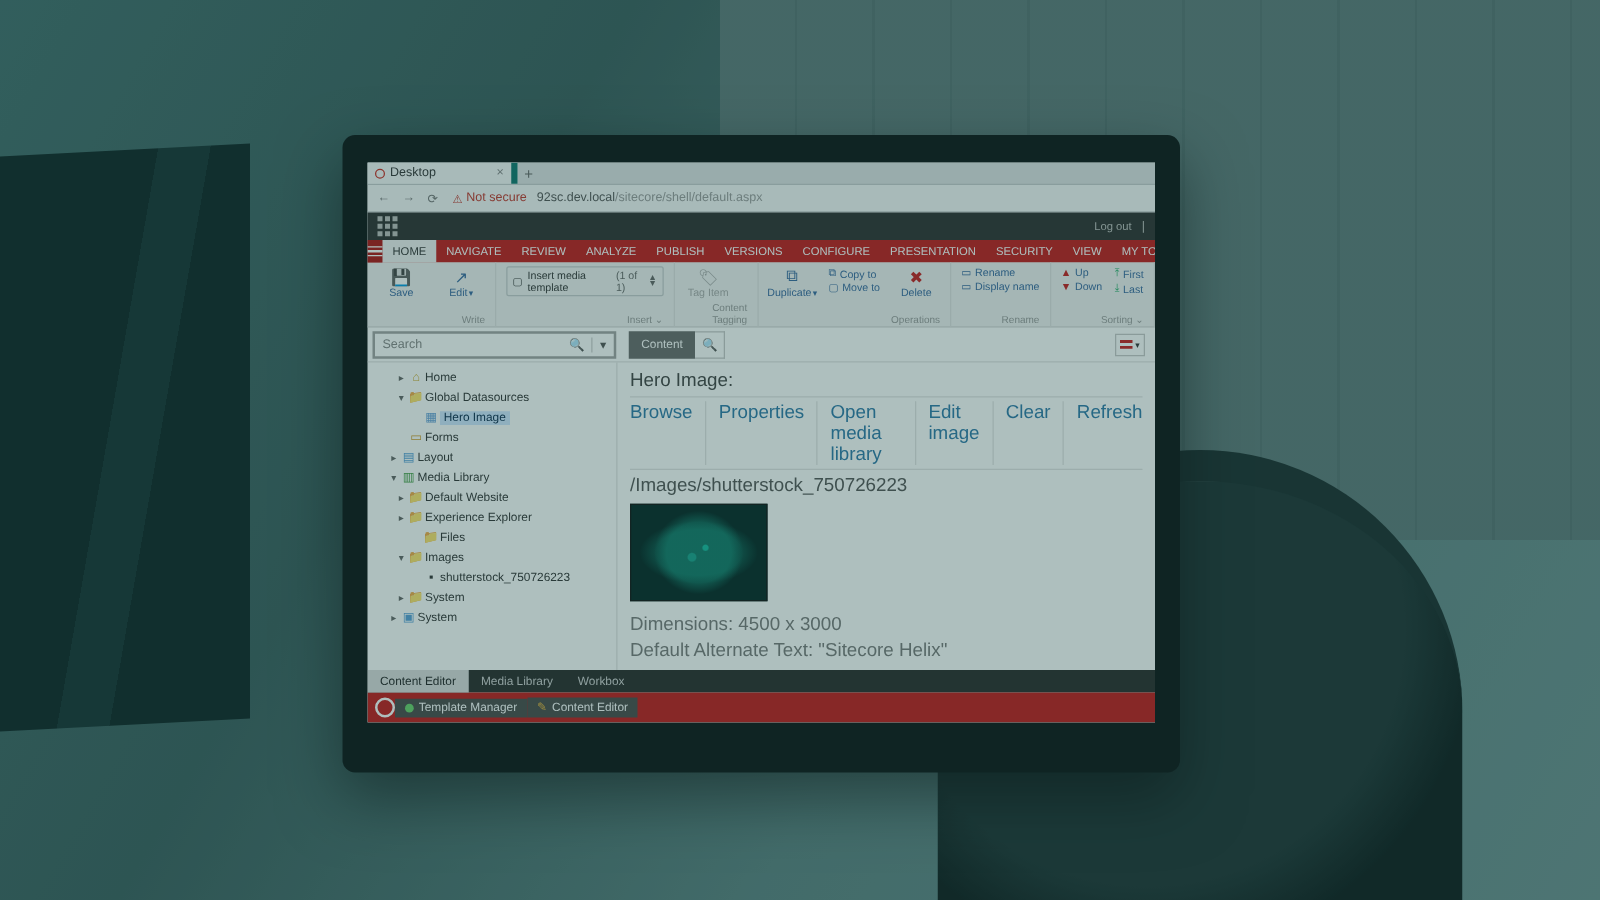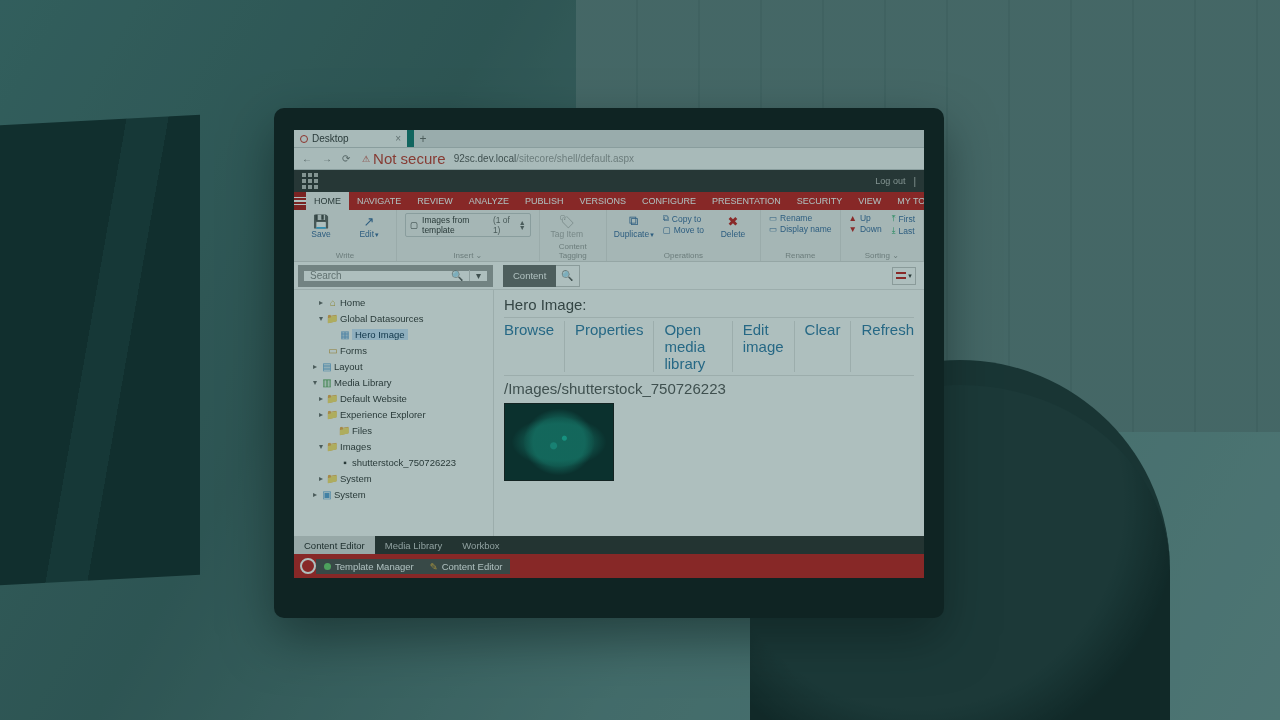--- a/index.html
+++ b/index.html
@@ -24,27 +24,27 @@
 .bg-left-monitor{ position:absolute; left:0; top:120px; width:200px; height:460px;
   background:linear-gradient(100deg,#0e2222 0 45%, #163030 45% 60%, #0e2222 60%); transform:skewY(-3deg); }
 
 
 .monitor { position:absolute; left:274px; top:108px; width:670px; height:510px;
   background:#0c1212; border-radius:10px; padding:22px 20px 40px 20px; box-shadow:0 20px 50px rgba(0,0,0,.5); }
 .screen { width:630px; height:448px; background:#fff; position:relative; font-size:10px; color:#333; overflow:hidden; }
 
 
 .tabbar { height:18px; background:#dfe2e3; display:flex; align-items:stretch; border-bottom:1px solid #c7cbcd; }
-.btab { width:120px; background:#f6f7f8; border-right:7px solid #0f766e; display:flex; align-items:center; padding:0 6px; gap:4px; }
+.btab { width:120px; background:#f6f7f8; border-right:5px solid #0f766e; display:flex; align-items:center; padding:0 6px; gap:4px; }
 .btab .ico{ width:8px; height:8px; border:1.5px solid #cc2a1f; border-radius:50%; }
 .btab .x{ margin-left:auto; font-size:10px; color:#888; cursor:pointer; }
 .newtab{ width:18px; display:flex; align-items:center; justify-content:center; font-size:12px; color:#666; }
 .addrbar{ height:22px; background:#f6f7f8; display:flex; align-items:center; gap:8px; padding:0 8px; border-bottom:1px solid #c7cbcd; }
 .arrow-btn{ width:12px; color:#777; cursor:pointer; }
-.ns{ color:#c2362b; font-size:15px; display:flex; align-items:center; gap:3px; }
+.ns{ color:#c2362b; font-size:10px; display:flex; align-items:center; gap:3px; }
 .ns::before{ content:"⚠"; font-size:9px; }
 .addr{ color:#555; }
 .addr .faint{ color:#9a9a9a; }
 
 
 .apphdr{ height:22px; background:#2f2f2e; display:flex; align-items:center; padding:0 8px; color:#bdbdbc; }
 .apphdr .grid{ width:16px; height:16px;
   background:
     linear-gradient(#bdbdbc,#bdbdbc), linear-gradient(#bdbdbc,#bdbdbc),
     linear-gradient(#bdbdbc,#bdbdbc), linear-gradient(#bdbdbc,#bdbdbc),
@@ -66,31 +66,31 @@
 
 
 .ribbon{ height:52px; background:#f1f1f1; border-bottom:1px solid #d9d9d9; display:flex; }
 .rgroup{ border-right:1px solid #e1e1e1; padding:3px 8px 0 8px; display:flex; flex-direction:column; }
 .rgroup .icons{ display:flex; gap:10px; align-items:flex-start; }
 .rbtn{ display:flex; flex-direction:column; align-items:center; width:38px; font-size:8.5px; color:#3a6aa0; cursor:pointer; }
 .rbtn .ic{ width:16px; height:16px; display:flex; align-items:center; justify-content:center; font-size:13px; }
 .rbtn.small{ flex-direction:row; width:auto; gap:3px; font-size:8.5px; white-space:nowrap; }
 .rbtn.disabled{ color:#aaa; }
 .rbtn .car{ font-size:7px; margin-left:1px; }
-.glabel{ text-align:center; font-size:8px; color:#9a9a9a; margin-top:auto; padding-bottom:1px; }
+.glabel{ text-align:right; font-size:8px; color:#9a9a9a; margin-top:auto; padding-bottom:1px; }
 .vcol{ display:flex; flex-direction:column; gap:1px; }
 
 
 .tmpl{ border:1px solid #c7cbcd; border-radius:2px; height:24px; display:flex; align-items:center; padding:0 4px; gap:4px; font-size:8.5px; }
 .tmpl .pg{ color:#666; }
 .tmpl .spin{ display:flex; flex-direction:column; line-height:5px; font-size:7px; color:#666;}
 
 
 .searchrow{ height:28px; display:flex; align-items:center; border-bottom:1px solid #e4e4e4; }
-.searchbox{ flex:0 0 195px; height:22px; margin:0 0 0 4px; border:6px solid #a3a3a3; display:flex; align-items:center; padding-left:6px; color:#888; }
+.searchbox{ flex:0 0 195px; height:22px; margin:0 0 0 4px; border:2px solid #a3a3a3; display:flex; align-items:center; padding-left:6px; color:#888; }
 .searchbox .mag{ margin-left:auto; width:22px; text-align:center; color:#777; }
 .searchbox .dd{ width:18px; text-align:center; border-left:1px solid #d0d0d0; color:#555;}
 .ctab{ margin-left:10px; background:#6b6b6b; color:#fff; height:22px; display:flex; align-items:center; padding:0 10px; font-size:9.5px; }
 .ctab+.sq{ width:24px; height:22px; border:1px solid #c8c8c8; border-left:none; display:flex; align-items:center; justify-content:center; color:#666; }
 .lang{ margin-left:auto; margin-right:8px; width:24px; height:18px; border:1px solid #c8c8c8; display:flex; align-items:center; justify-content:center; gap:2px;}
 .flag{ width:10px; height:7px; background:linear-gradient(#c71b1b 0 33%,#fff 33% 66%,#c71b1b 66%); }
 
 
 .main{ display:flex; height:calc(100% - 18px - 22px - 22px - 18px - 52px - 28px - 18px - 24px); }
 .tree{ width:200px; border-right:1px solid #e4e4e4; padding:4px 0 0 0; font-size:9.5px; overflow:hidden;}
@@ -195,21 +195,21 @@
               <span class="ic" style="color:#3a6aa0">↗</span>
               <span><span>Edit</span><span class="car">▾</span></span>
             </div>
       </div>
       <div class="glabel">Write</div>
     </div>
     <div class="rgroup">
       <div class="icons">
         <div class="tmpl">
           <span>▢</span>
-          <span>Images from template</span>
+          <span>Insert media template</span>
           <span class="pg">(1 of 1)</span>
           <span class="spin">
                 <span>▲</span>
                 <span>▼</span>
               </span>
         </div>
       </div>
       <div class="glabel"><span>Insert</span> ⌄</div>
     </div>
     <div class="rgroup">
@@ -374,20 +374,24 @@
       <div class="imgacts">
         <span>Browse</span>
         <span>Properties</span>
         <span>Open media library</span>
         <span>Edit image</span>
         <span>Clear</span>
         <span>Refresh</span>
       </div>
       <div class="imgpath">/Images/shutterstock_750726223</div>
       <div class="thumb"></div>
+      <div class="meta">
+        <div>Dimensions: 4500 x 3000</div>
+        <div class="q">Default Alternate Text: "Sitecore Helix"</div>
+      </div>
     </div>
   </div>
 
   <div class="btabs">
     <div class="tab active">Content Editor</div>
     <div class="tab">Media Library</div>
     <div class="tab">Workbox</div>
   </div>
 
   <div class="footer">

